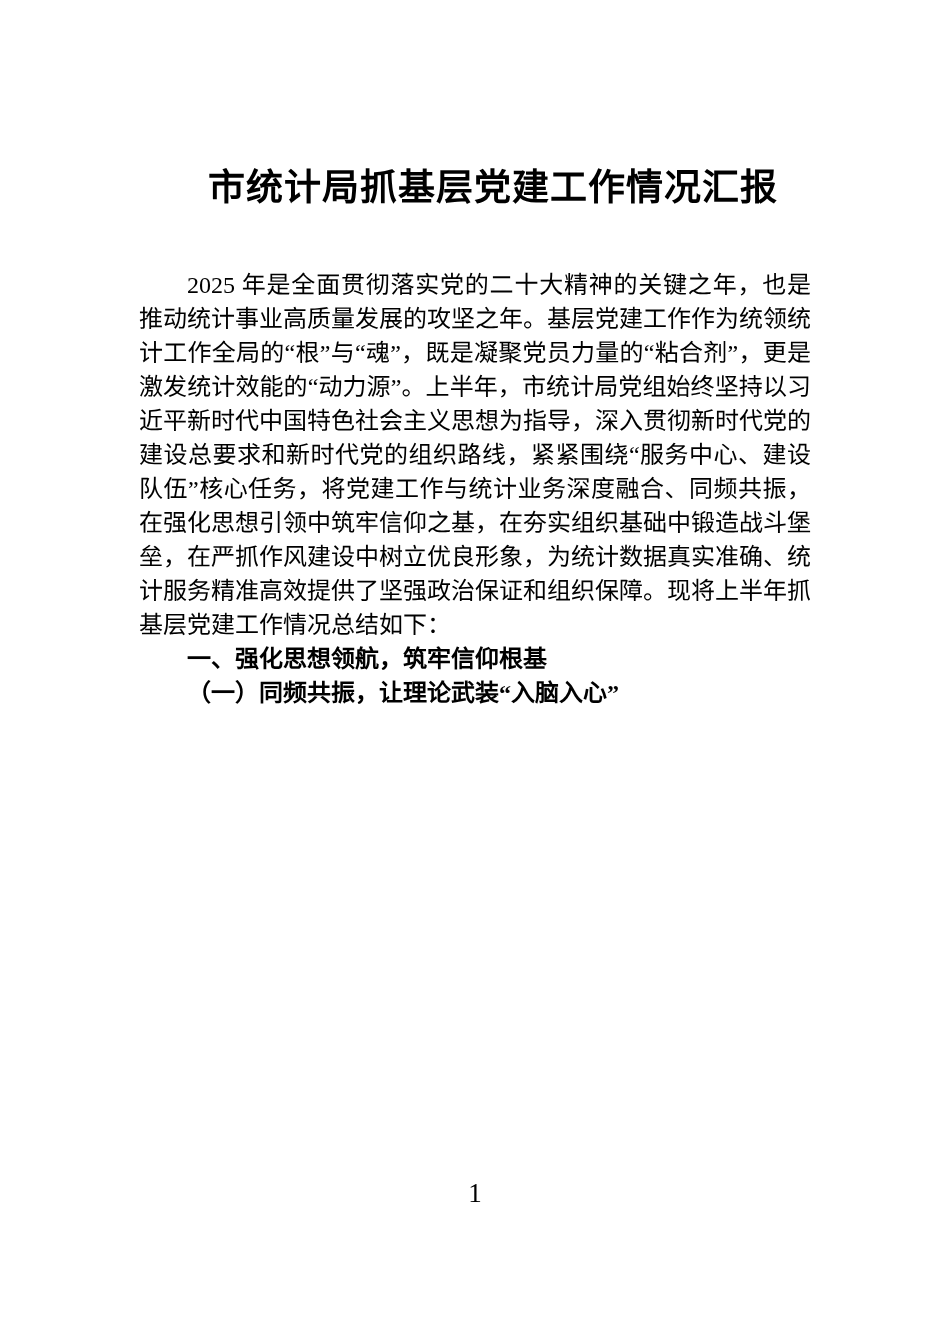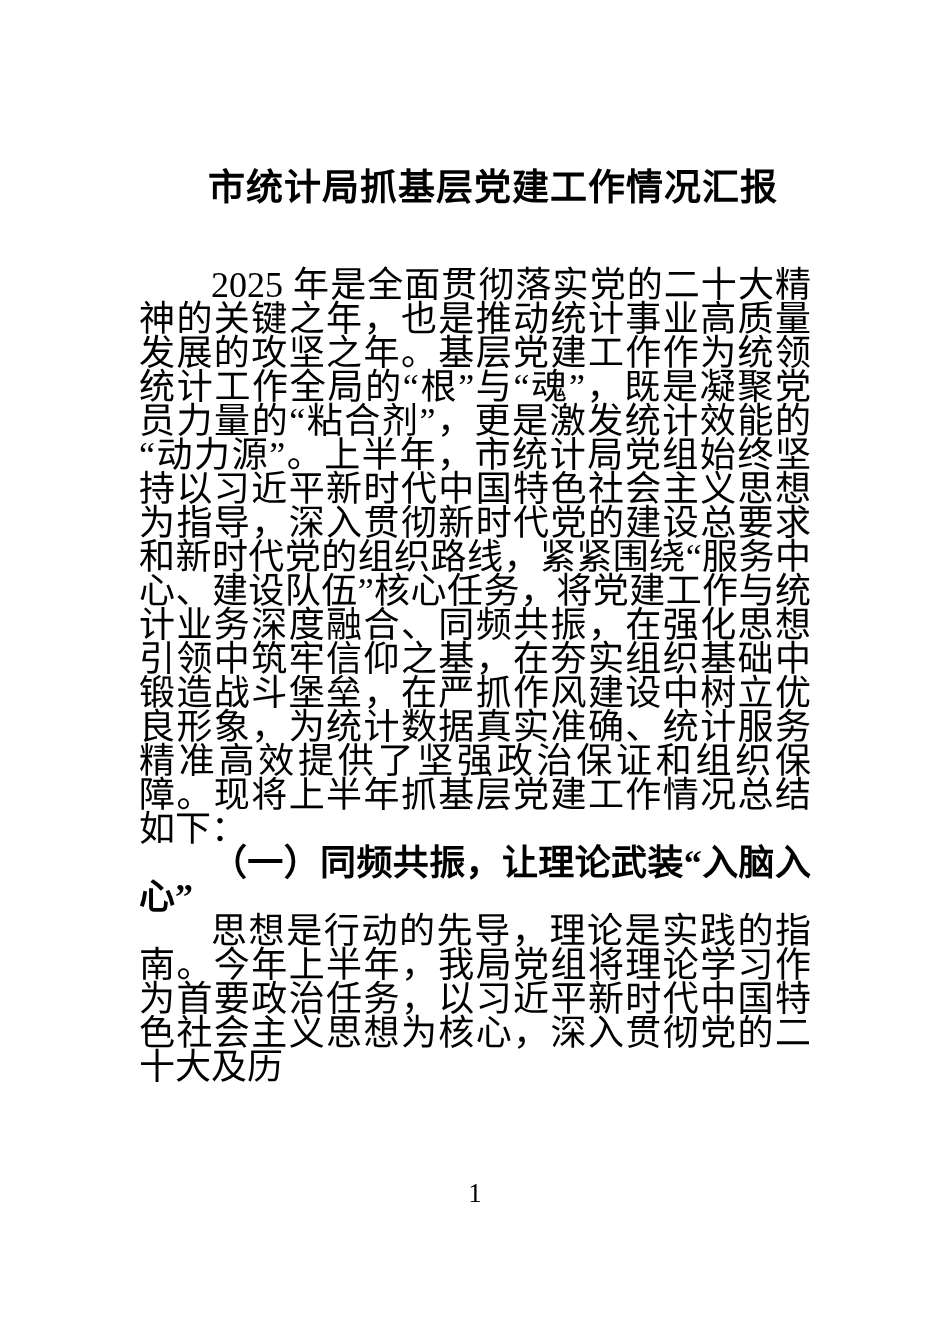--- a/index.html
+++ b/index.html
@@ -23,21 +23,21 @@
     text-align: center;
     font-size: 37px;
     line-height: 48px;
     font-weight: bold;
     letter-spacing: 1px;
     padding-left: 36px;
   }
   .doc-body {
     width: 672px;
     margin: 56px auto 0 auto;
-    font-size: 36px;
+    font-size: 24px;
     line-height: 34px;
     text-align: justify;
     text-justify: inter-ideograph;
   }
   .para {
     margin: 0;
     text-indent: 2em;
   }
   .para.heading {
     font-weight: bold;
@@ -54,19 +54,19 @@
 </style>
 </head>
 <body>
 
 <div class="page">
 
   <h1 class="doc-title">市统计局抓基层党建工作情况汇报</h1>
 
   <div class="doc-body">
     <p class="para">2025 年是全面贯彻落实党的二十大精神的关键之年，也是推动统计事业高质量发展的攻坚之年。基层党建工作作为统领统计工作全局的“根”与“魂”，既是凝聚党员力量的“粘合剂”，更是激发统计效能的“动力源”。上半年，市统计局党组始终坚持以习近平新时代中国特色社会主义思想为指导，深入贯彻新时代党的建设总要求和新时代党的组织路线，紧紧围绕“服务中心、建设队伍”核心任务，将党建工作与统计业务深度融合、同频共振，在强化思想引领中筑牢信仰之基，在夯实组织基础中锻造战斗堡垒，在严抓作风建设中树立优良形象，为统计数据真实准确、统计服务精准高效提供了坚强政治保证和组织保障。现将上半年抓基层党建工作情况总结如下：</p>
+    <p class="para heading">一、强化思想领航，筑牢信仰根基</p>
     <p class="para heading">（一）同频共振，让理论武装“入脑入心”</p>
-    <p class="para">思想是行动的先导，理论是实践的指南。今年上半年，我局党组将理论学习作为首要政治任务，以习近平新时代中国特色社会主义思想为核心，深入贯彻党的二十大及历</p>
   </div>
 
   <div class="page-number">1</div>
 
 </div>
 
 </body></html>

